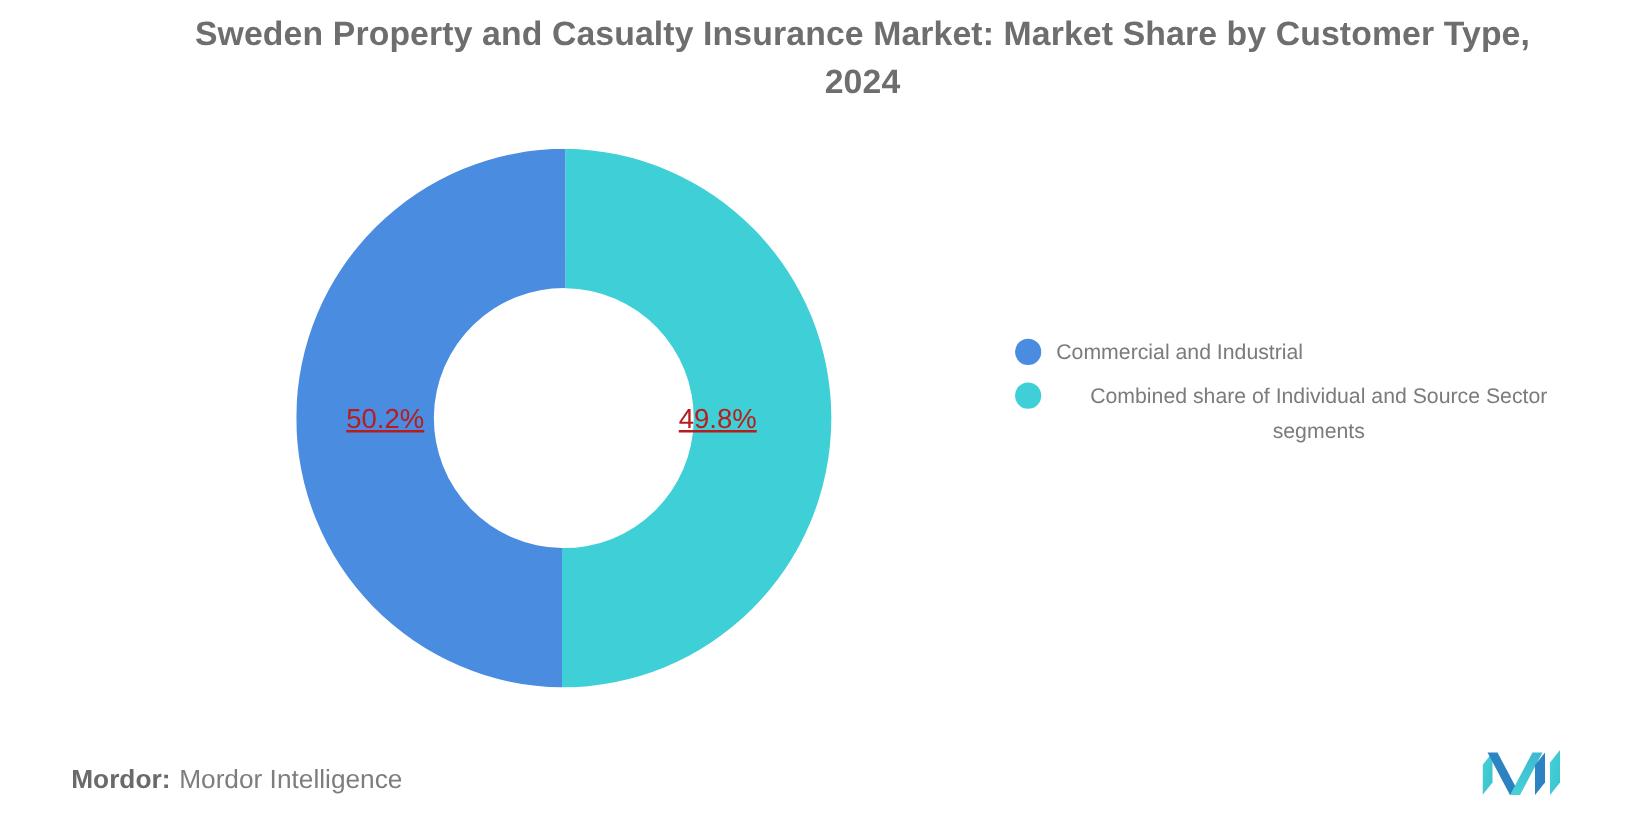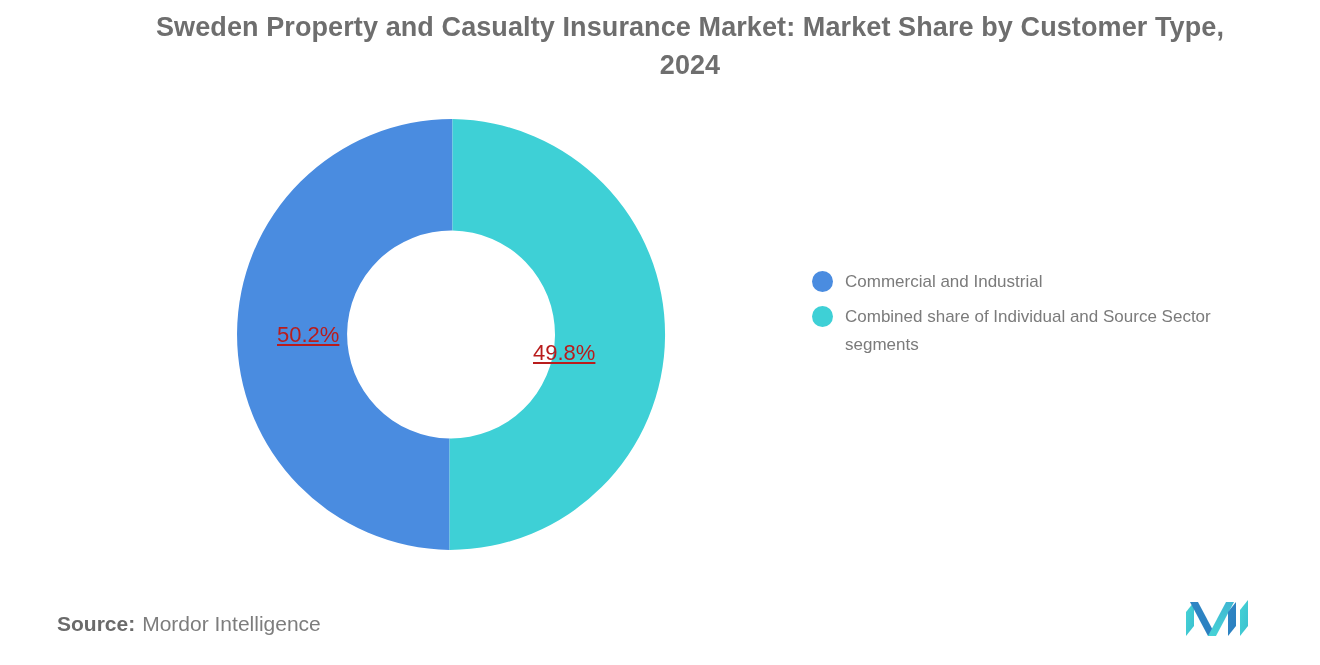--- a/index.html
+++ b/index.html
@@ -45,28 +45,29 @@
   }
   .slice-label {
     position: absolute;
     font-size: 22px;
     font-weight: 400;
     color: #b91c1c;
     white-space: nowrap;
     text-decoration: underline;
   }
   .slice-label.left  { left: 40px;  top: 203px; }
-  .slice-label.right { left: 296px; top: 203px; margin-top: 18px; }
+  .slice-label.right { left: 306px; top: 203px; }
 
   
   .legend {
     position: absolute;
     left: 812px;
     top: 268px;
     width: 470px;
+    text-align: center;
   }
   .legend-item {
     display: flex;
     align-items: flex-start;
     margin-bottom: 7px;
   }
   .legend-swatch {
     width: 21px;
     height: 21px;
     border-radius: 50%;
@@ -147,21 +148,21 @@
   </div>
 
   <div class="legend-item">
     <span class="legend-swatch" style="background:#3ed0d6;"></span>
     <span class="legend-text">Combined share of Individual and Source Sector segments</span>
   </div>
 
 </div>
 
 <div class="source">
-  <span class="source-label">Source:</span><span class="source-value">Mordor Intelligence</span>
+  <span class="source-label">Mordor:</span><span class="source-value">Mordor Intelligence</span>
 </div>
 
 <div class="logo">
   <svg width="64" height="38" viewBox="0 0 64 38">
     <defs>
       <linearGradient id="gteal" x1="0" y1="0" x2="1" y2="1">
         <stop offset="0%" stop-color="#45d3d6"></stop>
         <stop offset="100%" stop-color="#3bc0cf"></stop>
       </linearGradient>
       <linearGradient id="gblue" x1="0" y1="0" x2="1" y2="1">

